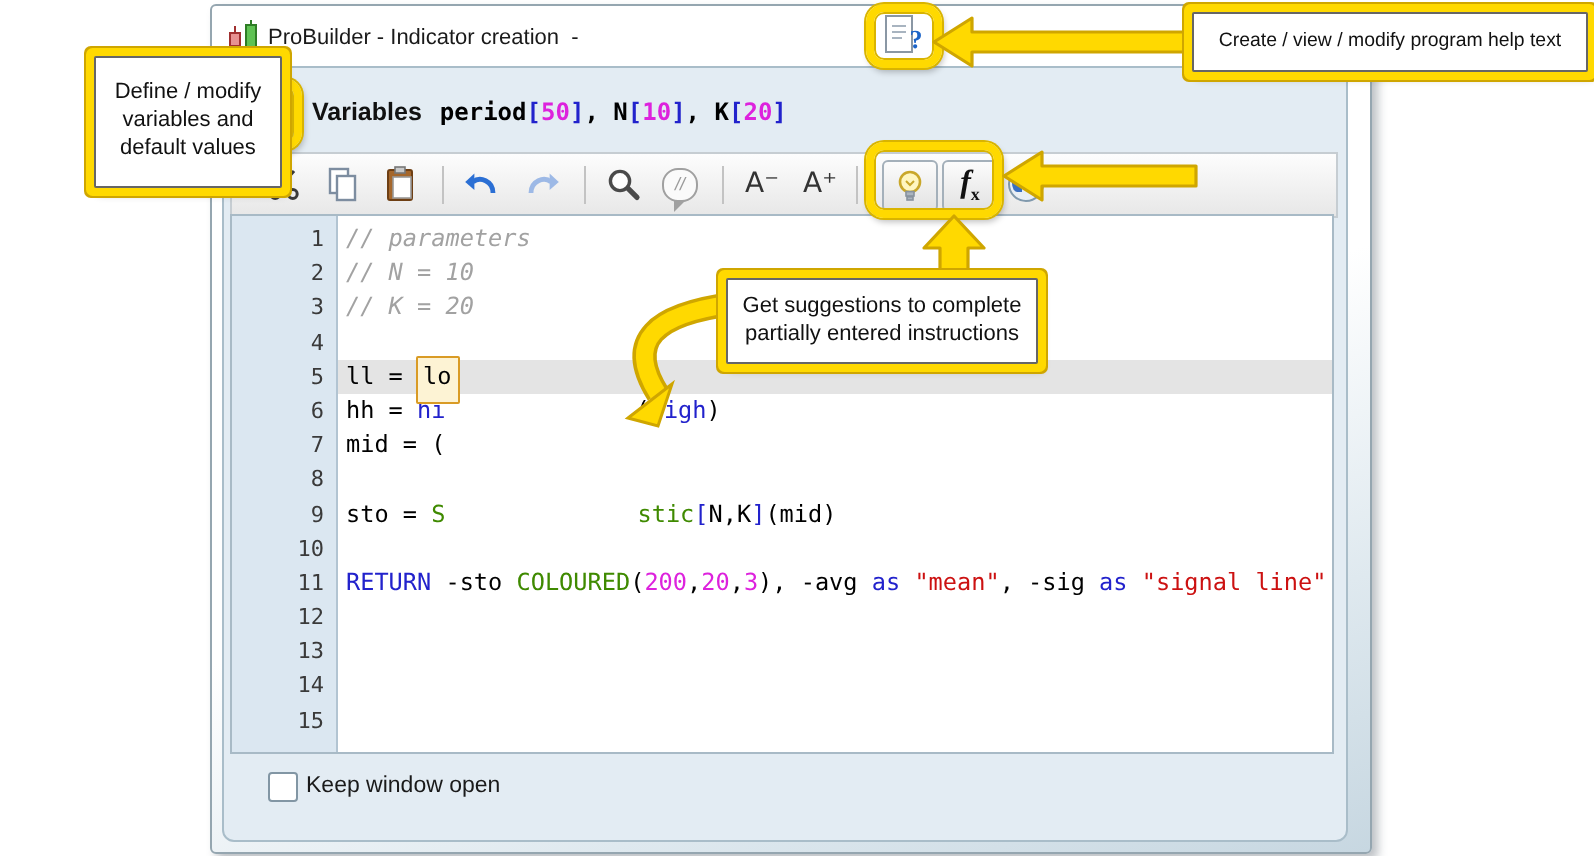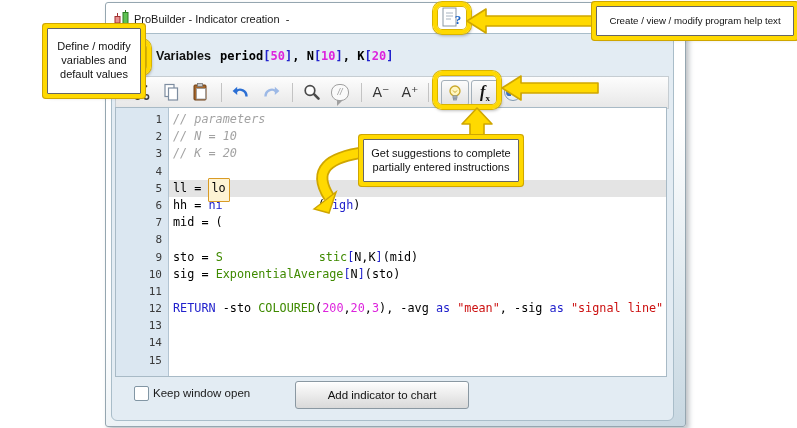--- a/index.html
+++ b/index.html
@@ -219,33 +219,29 @@
     <div class="code" id="code-lines">
         <div class="crow"><span class="seg com">// parameters</span></div>
         <div class="crow"><span class="seg com">// N = 10</span></div>
         <div class="crow"><span class="seg com">// K = 20</span></div>
         <div class="crow"></div>
         <div class="crow hl"><span class="seg">ll = </span><span class="seg acbox">lo</span></div>
         <div class="crow"><span class="seg">hh = </span><span class="seg kw">hi</span><span class="seg kw filler" style="width: 95px;">ghest[period]</span><span class="seg">(</span><span class="seg kw">high</span><span class="seg">)</span></div>
         <div class="crow"><span class="seg">mid = (</span><span class="seg filler" style="width: 95px;">ll + hh) / 2</span></div>
         <div class="crow"></div>
         <div class="crow"><span class="seg">sto = </span><span class="seg fn">S</span><span class="seg fn filler" style="width: 96px;">tocha</span><span class="seg fn">stic</span><span class="seg br">[</span><span class="seg">N,K</span><span class="seg br">]</span><span class="seg">(mid)</span></div>
-        <div class="crow"><span class="seg">sig = </span><span class="seg fn">ExponentialAverage</span><span class="seg br">[</span><span class="seg">N</span><span class="seg br">]</span><span class="seg">(sto)</span></div>
         <div class="crow"></div>
         <div class="crow"><span class="seg kw">RETURN</span><span class="seg"> -sto </span><span class="seg fn">COLOURED</span><span class="seg">(</span><span class="seg num">200</span><span class="seg">,</span><span class="seg num">20</span><span class="seg">,</span><span class="seg num">3</span><span class="seg">), -avg </span><span class="seg kw">as</span><span class="seg"> </span><span class="seg str">"mean"</span><span class="seg">, -sig </span><span class="seg kw">as</span><span class="seg"> </span><span class="seg str">"signal line"</span></div>
         <div class="crow"></div>
       </div>
   </div>
 
 
   <div class="abs checkbox"></div>
   <span class="abs chk-label">Keep window open</span>
-  <div class="abs add-btn">
-    <span>Add indicator to chart</span>
-  </div>
 
   <div class="abs hl-frame frame-help"></div>
   <div class="abs hl-frame frame-wrench"></div>
   <div class="abs hl-frame frame-bulbfx"></div>
 
   <svg class="abs arrows">
     <g fill="#ffd900" stroke="#cfa600" stroke-width="1.6" stroke-linejoin="round">
       <polygon points="600,16 486,16 486,9 467,21 486,33 486,26 600,26"></polygon>
       <polygon points="103,53 108,53 108,46 121,58 108,70 108,63 103,63"></polygon>
       <polygon points="598,83 521,83 521,76 502,88 521,100 521,93 598,93"></polygon>

